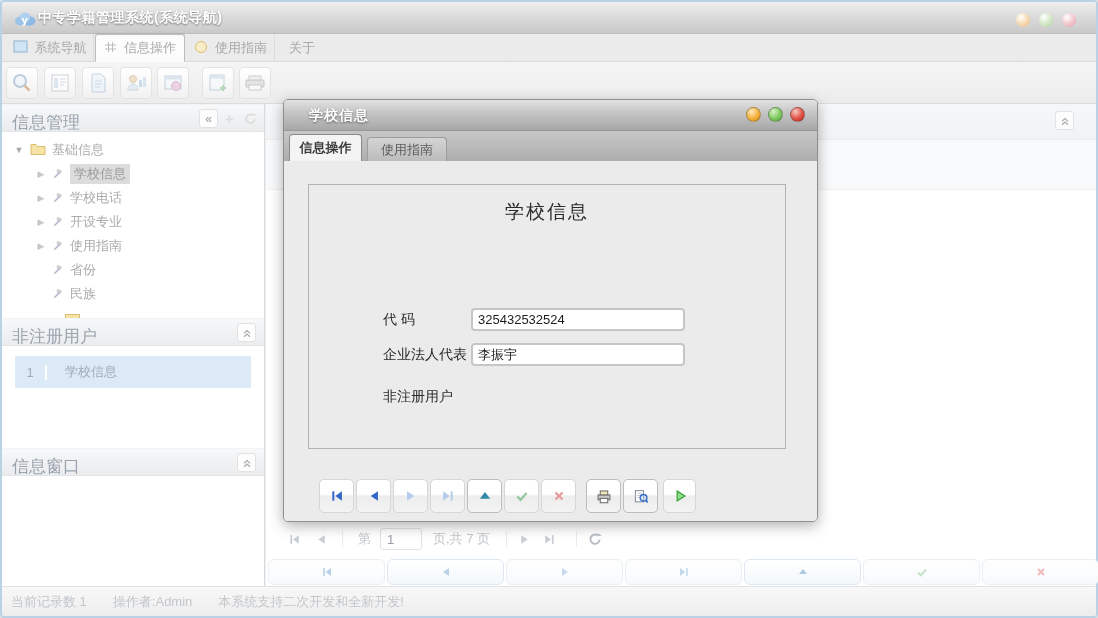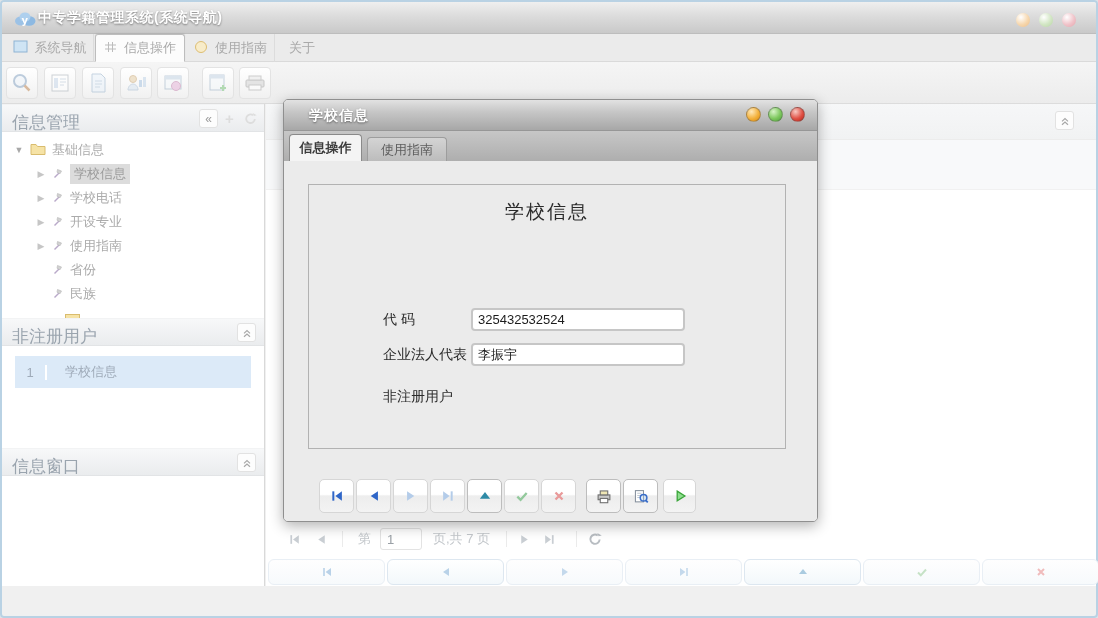--- a/index.html
+++ b/index.html
@@ -558,14 +558,19 @@
           </div>
         <div class="nbtn n9">
           <svg width="14" height="14" viewBox="0 0 12 12">
               <path d="M3.6 1.8l6.6 4.2-6.6 4.2z" fill="#8ede8e" stroke="#3aa53a" stroke-width="1.1"></path>
             </svg>
           </div>
       </div>
     </div>
   </div>
 
+  <div class="statusbar">
+    <span>当前记录数 1</span>
+    <span>操作者:Admin</span>
+    <span>本系统支持二次开发和全新开发!</span>
+  </div>
 
 </div>
 
 </body></html>

